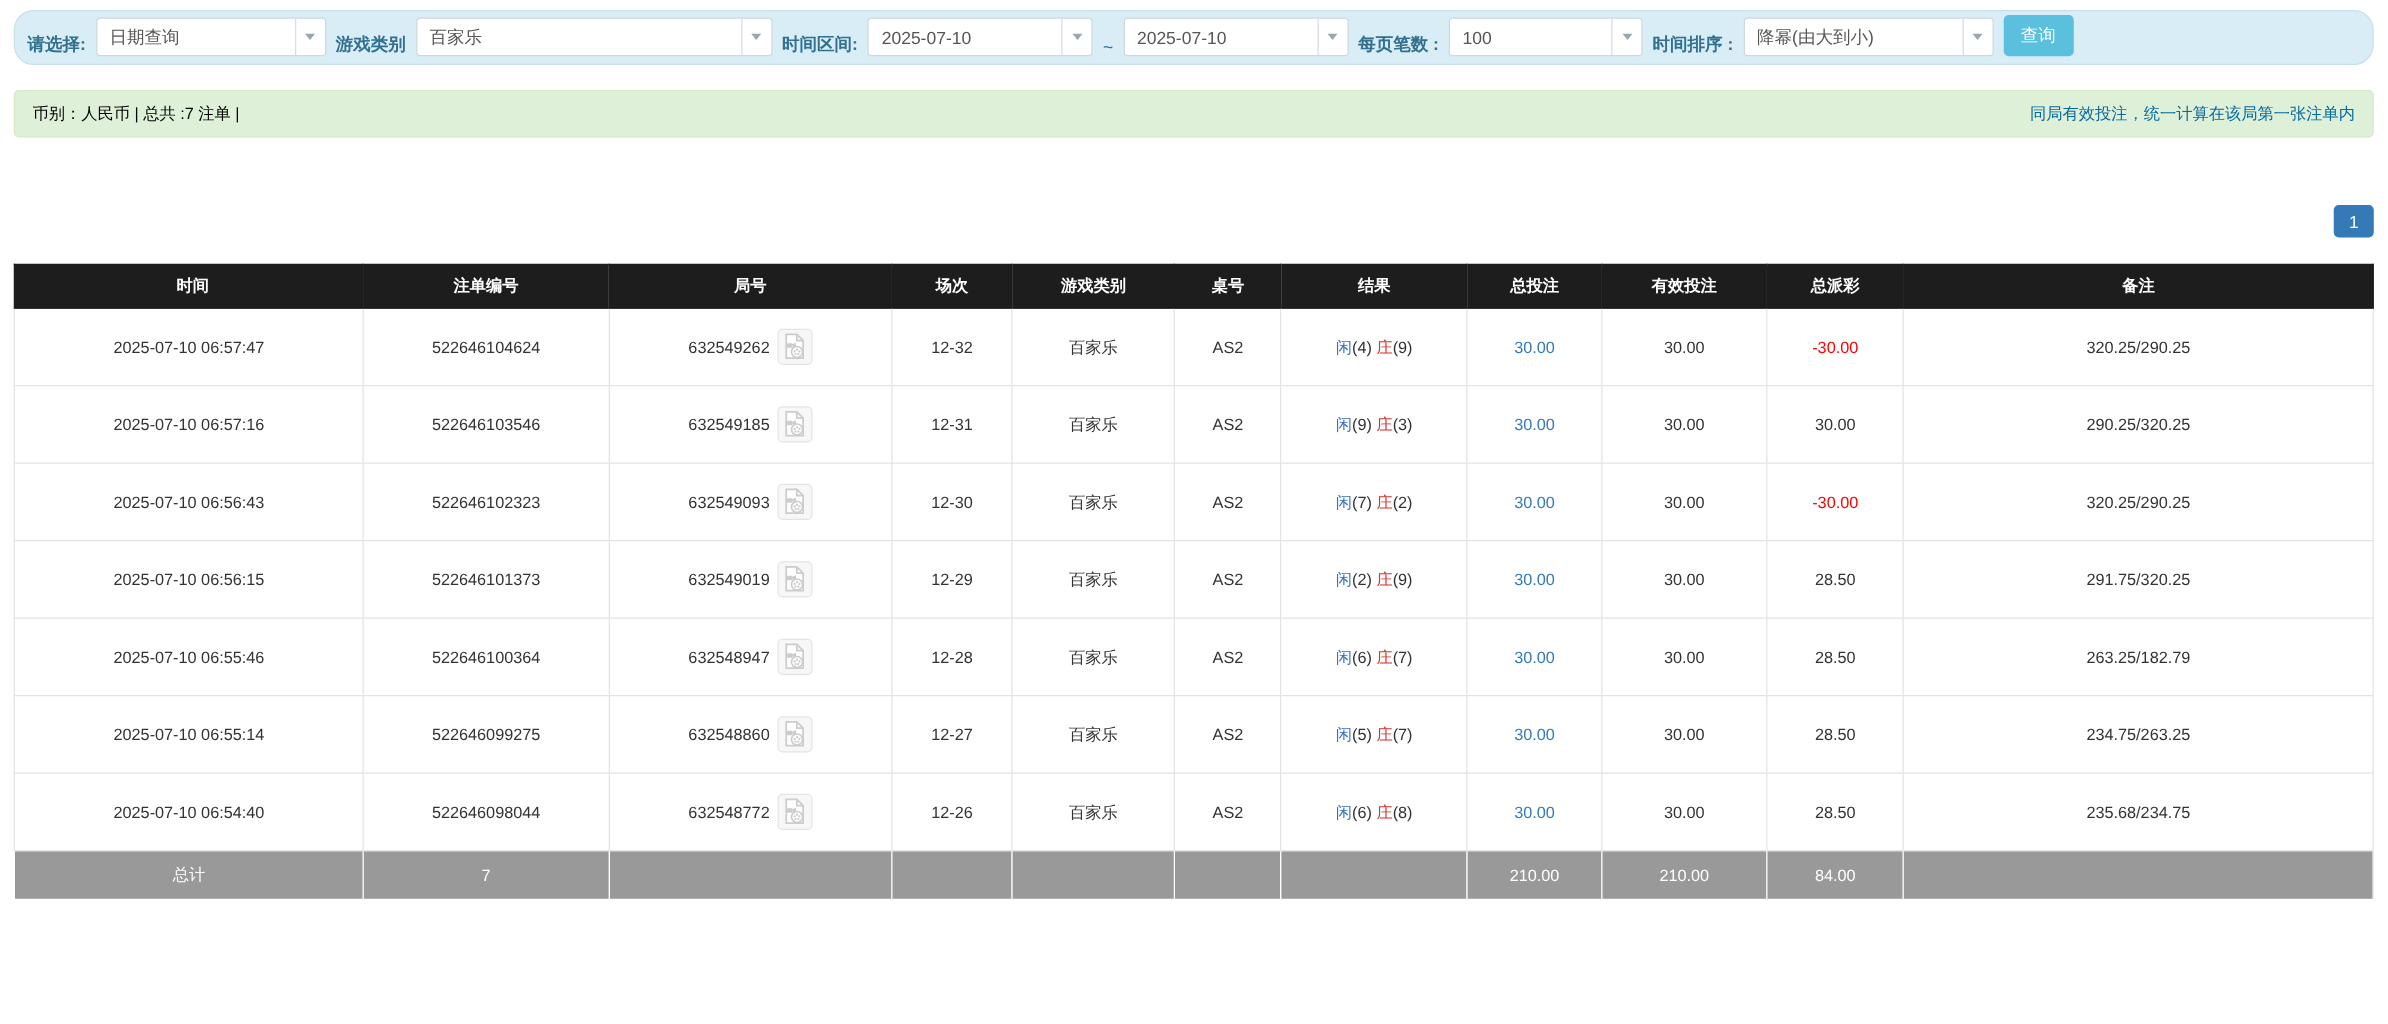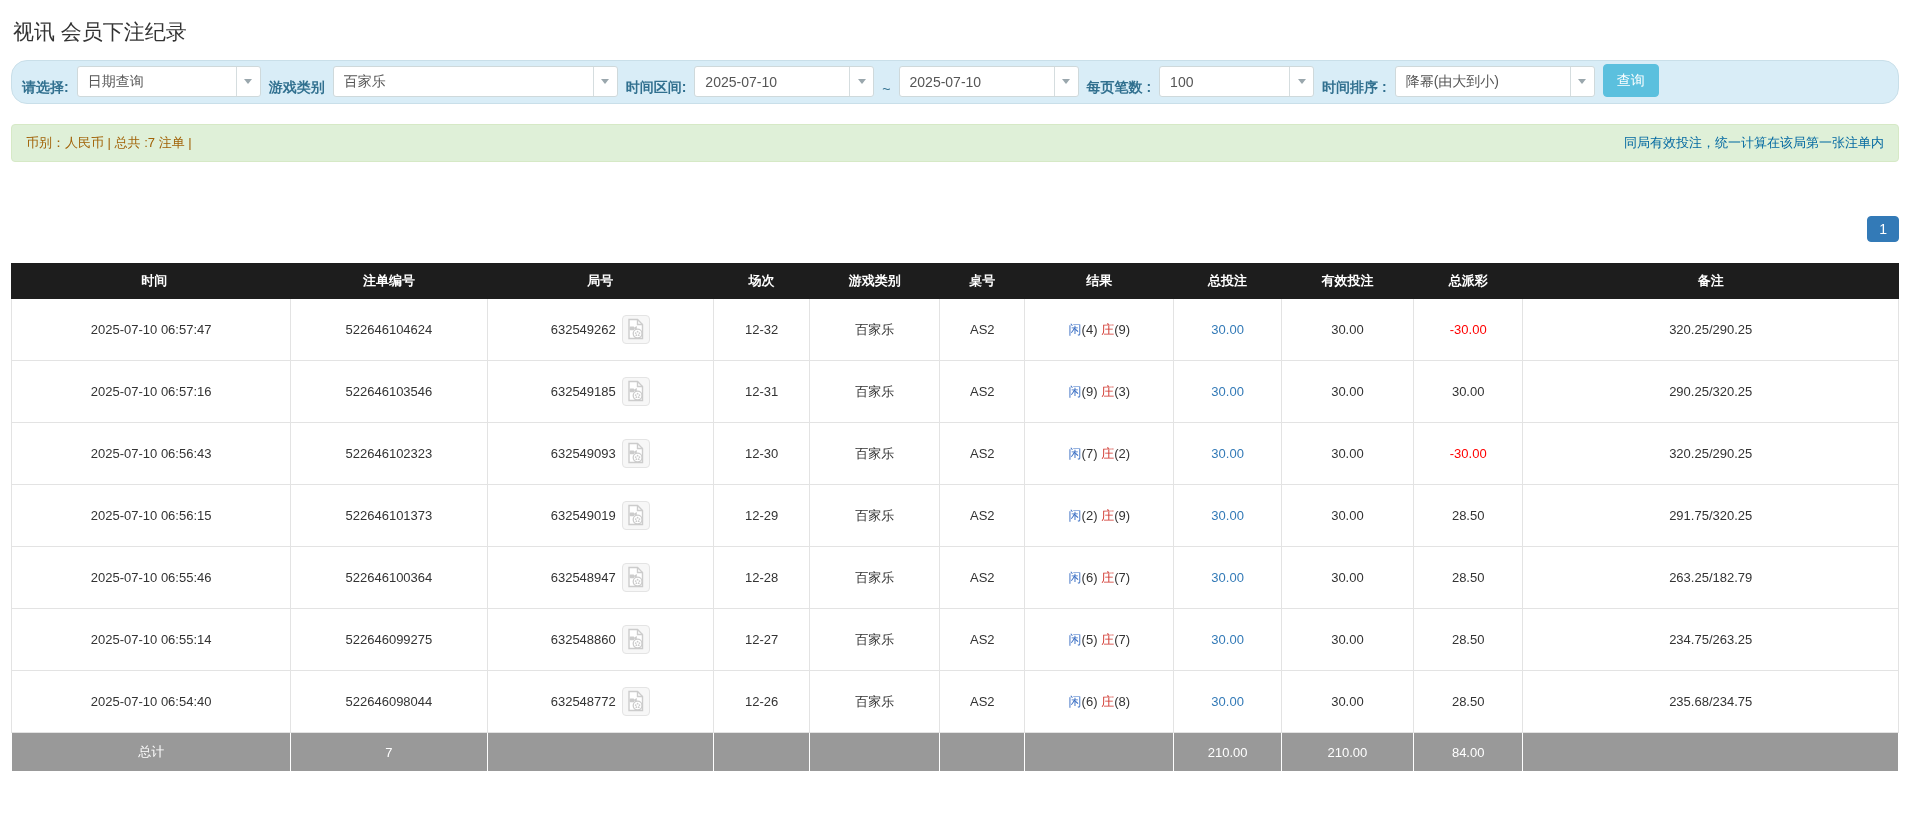--- a/index.html
+++ b/index.html
@@ -61,21 +61,21 @@
     margin-top:20px;
     background:#dff0d8;
     border:1px solid #d6e9c6;
     border-radius:4px;
     padding:9px 14px;
     display:flex;
     justify-content:space-between;
     align-items:center;
     font-size:13px;
   }
-  .summary-left { color:#a16207; }
+  .summary-left { color:#000000; }
   .summary-right { color:#0369a1; }
 
   
   .pagination-row { text-align:right; }
   .pagination-top { margin-top:54px; }
   .page-btn {
     display:inline-block;
     background:#337ab7;
     border:1px solid #337ab7;
     color:#fff;
@@ -123,21 +123,20 @@
     border:1px solid #ffffff;
     padding:10px 6px;
     text-align:center;
   }
 </style>
 </head>
 <body>
 
 <div class="page">
 
-  <div class="page-title">视讯 会员下注纪录</div>
 
   <div class="filter-panel">
     <span class="f-label">请选择:</span>
     <div class="sel w-select">
       <span class="sel-text">日期查询</span>
       <span class="sel-caret">
           <span class="caret-shape"></span>
         </span>
     </div>
 

